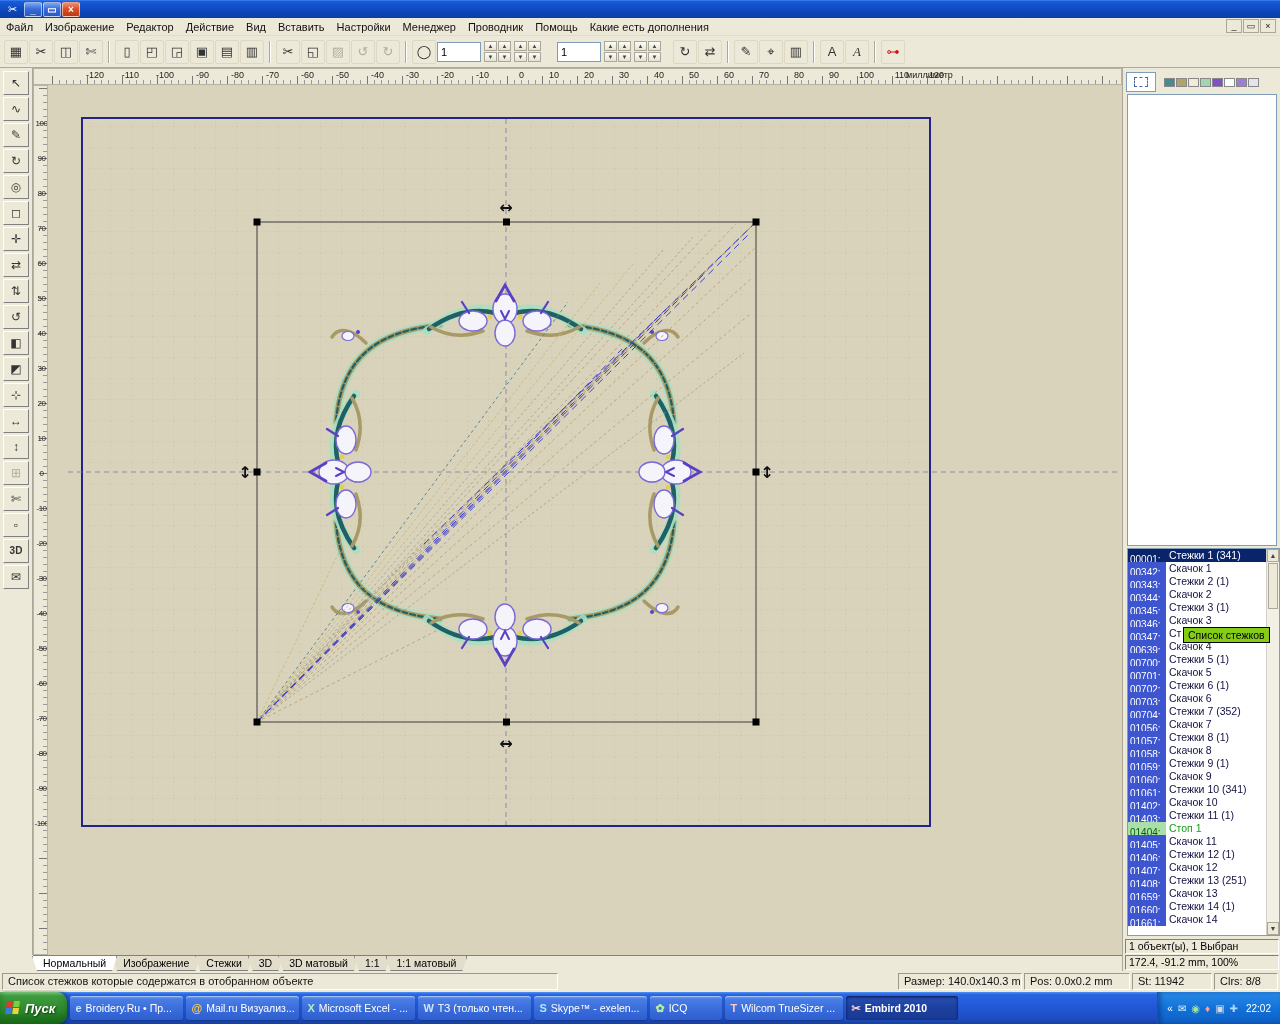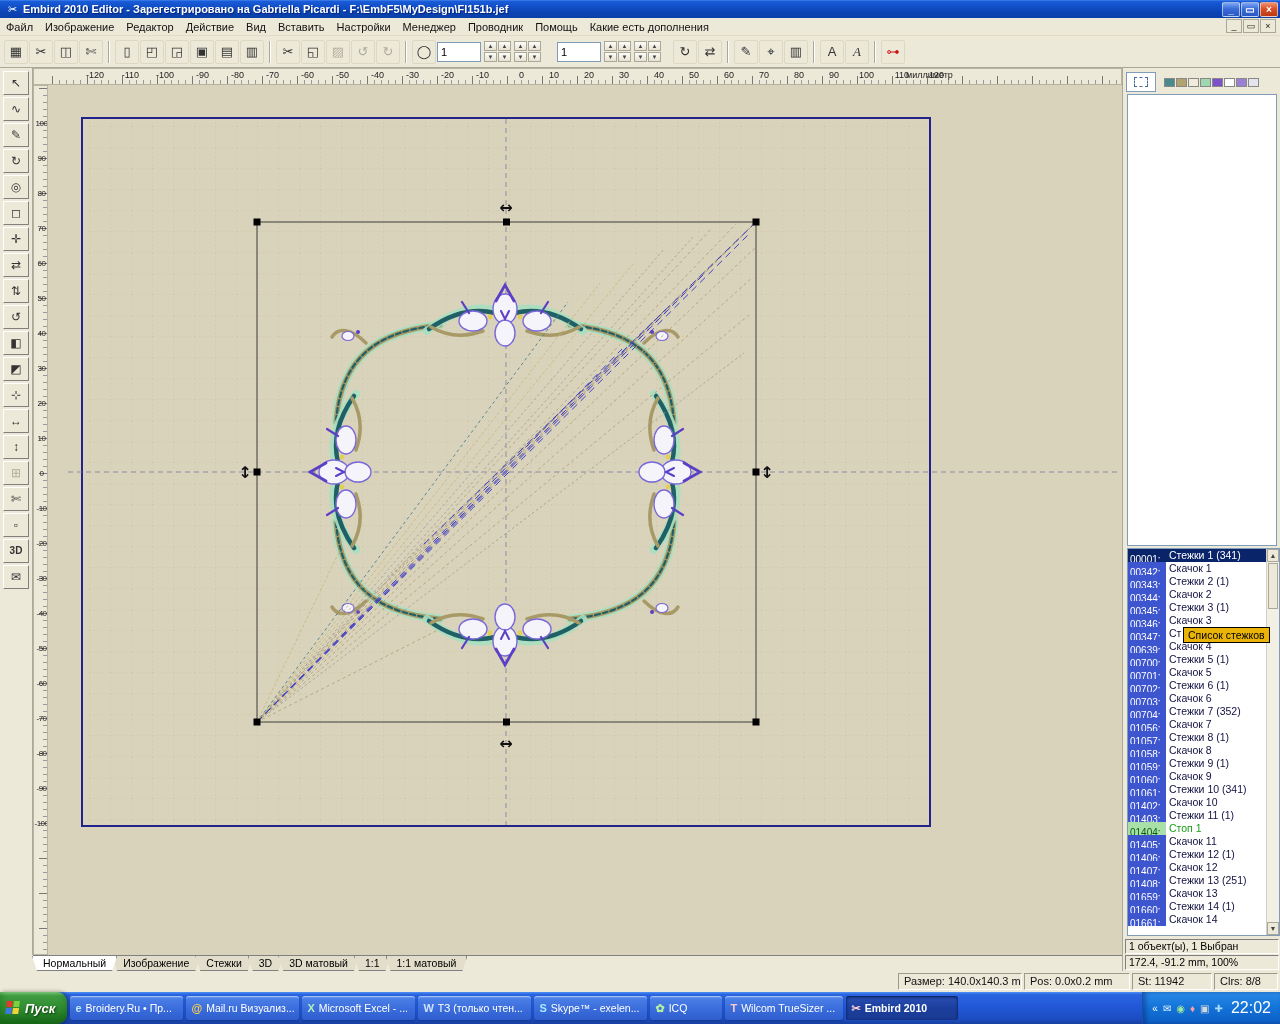--- a/index.html
+++ b/index.html
@@ -74,21 +74,21 @@
 .stitch-row.selected{background:#0a246a}
 .stitch-row.selected .num{background:#0a246a;color:#fff}
 .stitch-row.selected .label{color:#fff}
 .vscroll{width:13px;border-left:1px solid #d4d0c8;background:#f2efe4;display:flex;flex-direction:column}
 .vs-btn{height:13px;background:#ece9d8;border:1px solid #aca899;font-size:7px;line-height:11px;text-align:center;color:#444;flex:none}
 .vs-thumb{height:46px;margin:1px;background:#ece9d8;border:1px solid #aca899;flex:none}
 .vs-track{flex:1}
 .rp-status{position:absolute;left:2px;width:154px;height:15px;border:1px solid;border-color:#808080 #fff #fff #808080;padding:0 3px;font-size:10.5px;line-height:13px;background:#ece9d8;white-space:nowrap;overflow:hidden}
 
 
-.tooltip{position:absolute;left:1183px;top:627px;background:#eab308;border:1px solid #000;font-size:10.5px;padding:1px 4px;z-index:50;white-space:nowrap}
+.tooltip{position:absolute;left:1183px;top:627px;background:#84cc16;border:1px solid #000;font-size:10.5px;padding:1px 4px;z-index:50;white-space:nowrap}
 
 
 .tabsrow{position:absolute;left:33px;top:955px;width:1089px;height:16px;background:#ece9d8;display:flex;border-top:1px solid #808080;padding-left:4px}
 .tab{padding:1px 10px;font-size:10.5px;border:1px solid #808080;border-top:none;background:#e2decb;clip-path:polygon(0 0,100% 0,calc(100% - 5px) 100%,5px 100%);margin-left:-5px;white-space:nowrap}
 .tab.active{background:#fff;z-index:2;position:relative}
 
 
 .statusbar{position:absolute;left:0;top:971px;width:1280px;height:21px;background:#ece9d8;display:flex;align-items:center;padding:1px 2px;gap:2px;font-size:11px;color:#111}
 .sb-pane{border:1px solid;border-color:#9d9a8a #fff #fff #9d9a8a;height:17px;line-height:15px;padding:0 5px;background:#ece9d8;white-space:nowrap;overflow:hidden;flex:none}
 .sb-hint{width:556px}
@@ -102,30 +102,29 @@
 background:linear-gradient(180deg,#7ec97e 0%,#3f9c3f 12%,#2f8a2f 55%,#1e6f1e 100%);box-shadow:inset 0 -5px 9px rgba(10,90,10,.45),2px 0 4px rgba(0,0,0,.4)}
 .winlogo{width:14px;height:14px;display:grid;grid-template-columns:6px 6px;grid-auto-rows:6px;gap:1px;transform:skewX(-8deg)}
 .winlogo i{display:block}
 .taskbtn{height:24px;border-radius:3px;color:#fff;font-size:10.5px;display:flex;align-items:center;gap:4px;padding:0 5px;overflow:hidden;white-space:nowrap;flex:none;
 background:linear-gradient(180deg,#79a5f2 0%,#4a7ee6 12%,#3a6cdb 55%,#2f5ecf 100%);box-shadow:inset 0 1px 0 rgba(255,255,255,.35),0 1px 2px rgba(0,0,0,.25)}
 .taskbtn.active{background:linear-gradient(180deg,#2a50b4,#1c3f9e 50%,#1a3a92);box-shadow:inset 0 1px 3px #00114a;font-weight:bold}
 .tb-ico{font-size:11px;flex:none;font-weight:bold}
 .tray{margin-left:auto;height:32px;display:flex;align-items:center;gap:5px;padding:0 9px;color:#fff;
 background:linear-gradient(180deg,#2a8ae8 0%,#1272d8 50%,#0e5ec4 100%);border-left:1px solid #1a50b0;box-shadow:inset 3px 0 4px rgba(0,17,74,.35)}
 .tray-ico{font-size:10px}
-.tray-time{font-size:16px;margin-left:3px}
+.tray-time{font-size:10px;margin-left:3px}
 </style>
 </head>
 <body>
 
 <div id="screen">
 
   <div class="titlebar">
     <span class="app-icon">✂</span>
-    <span class="title">Embird 2010 Editor - Зарегестрировано на Gabriella Picardi - F:\EmbF5\MyDesign\Fl151b.jef</span>
     <span class="winbtn">_</span>
     <span class="winbtn">▭</span>
     <span class="winbtn close">×</span>
   </div>
 
   <div class="menubar">
 
   <span class="menu-item">Файл</span>
       <span class="menu-item">Изображение</span>
       <span class="menu-item">Редактор</span>
@@ -627,20 +626,21 @@
   <span class="tab active">Нормальный</span>
       <span class="tab">Изображение</span>
       <span class="tab">Стежки</span>
       <span class="tab">3D</span>
       <span class="tab">3D матовый</span>
       <span class="tab">1:1</span>
       <span class="tab">1:1 матовый</span>
     </div>
 
   <div class="statusbar">
+    <span class="sb-pane sb-hint">Список стежков которые содержатся в отобранном объекте</span>
     <span class="sb-spacer"></span>
     <span class="sb-pane sb-size">Размер: 140.0x140.3 m</span>
     <span class="sb-pane sb-pos">Pos: 0.0x0.2 mm</span>
     <span class="sb-pane sb-st">St: 11942</span>
     <span class="sb-pane sb-clrs">Clrs: 8/8</span>
   </div>
 
   <div class="taskbar">
     <div class="startbtn">
       <span class="winlogo">

